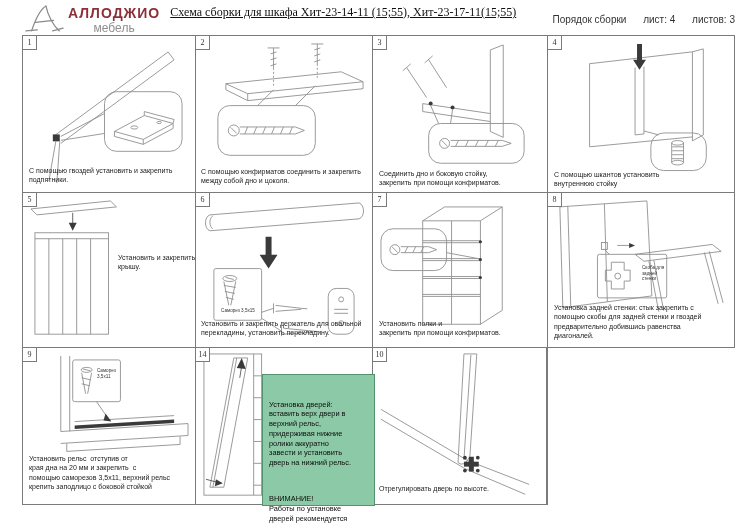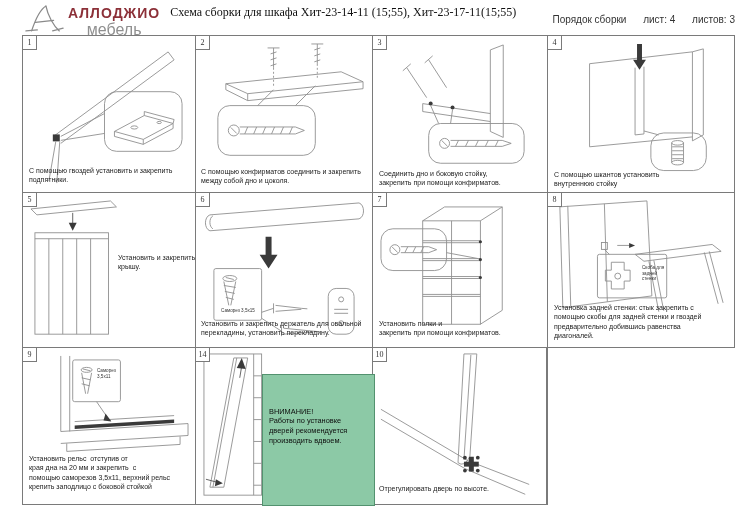--- a/index.html
+++ b/index.html
@@ -3,22 +3,22 @@
 <meta charset="utf-8">
 <style>
   html,body{margin:0;padding:0;background:#e8e8e8;}
   .sheet{position:relative;width:748px;height:527px;background:#ffffff;overflow:hidden;
          font-family:"Liberation Sans",sans-serif;color:#222;}
   
   .hdr{position:absolute;left:24px;top:2px;width:711px;height:33px;display:flex;align-items:flex-start;}
   .logo{width:42px;height:29px;margin-top:2px;flex:0 0 auto;}
   .brand{margin-left:2px;margin-top:4px;text-align:center;flex:0 0 auto;}
   .brand-name{font-size:14px;font-weight:bold;letter-spacing:1px;color:var(--brand,#8c3038);line-height:1.05;}
-  .brand-sub{font-size:16px;color:#8f8f8f;line-height:1.05;margin-top:1px;}
-  .title{margin-left:10px;margin-top:3px;font-family:"Liberation Serif",serif;font-size:12px;line-height:1.3;color:#111;white-space:pre;}
+  .brand-sub{font-size:12px;color:#8f8f8f;line-height:1.05;margin-top:1px;}
+  .title{margin-left:10px;margin-top:3px;font-family:"Liberation Serif",serif;font-size:12px;line-height:1.3;color:#111;white-space:pre;text-decoration:underline;}
   .hright{margin-left:auto;margin-top:12px;font-size:10px;color:#333;white-space:nowrap;}
   .hright span{margin-left:14px;}
   
   .grid{position:absolute;left:22px;top:35px;display:grid;
         grid-template-columns:173px 177px 175px 188px;
         grid-template-rows:157px 155px 158px;}
   .cell{position:relative;border-left:1px solid #7a7a7a;border-top:1px solid #7a7a7a;background:#fff;}
   .br{border-right:1px solid #7a7a7a;} .bb{border-bottom:1px solid #7a7a7a;}
   .num{position:absolute;top:0;left:0;width:13px;height:13px;z-index:3;background:#fff;
        border-right:1px solid #7a7a7a;border-bottom:1px solid #7a7a7a;
@@ -387,20 +387,27 @@
         <g>
           <polygon points="14,140 38,10 52,10 28,140"></polygon>
           <line x1="41" y1="10" x2="17" y2="140"></line>
         </g>
         <line class="dark" x1="44" y1="30" x2="46" y2="18"></line>
         <polygon class="fill" points="41,20 50,21 46,10"></polygon>
         <line class="dark" x1="10" y1="132" x2="21" y2="135"></line>
         <polygon class="fill" points="20,132 27,136 19,139"></polygon>
       </svg>
       <div class="note">
+        <div>Установка дверей:
+вставить верх двери в
+верхний рельс,
+придерживая нижние
+ролики аккуратно
+завести и установить
+дверь на нижний рельс.</div>
         <div class="p2">ВНИМАНИЕ!
 Работы по установке
 дверей рекомендуется
 производить вдвоем.</div>
       </div>
     </div>
 
     <div class="cell bb br">
       <div class="num">10</div>
       <svg class="draw" viewBox="0 0 175 158">

